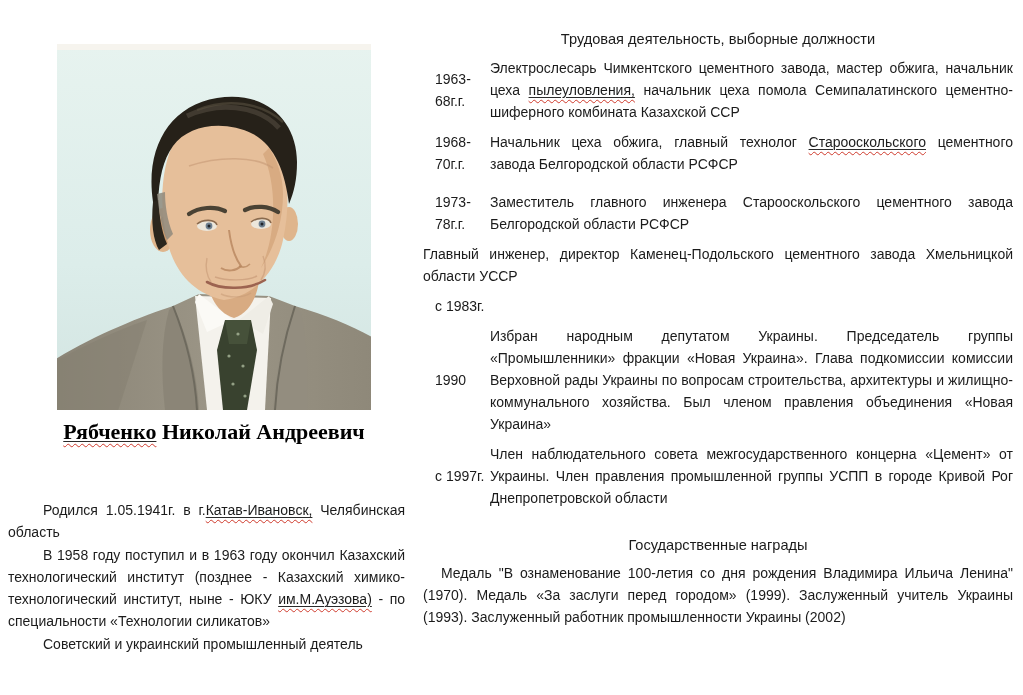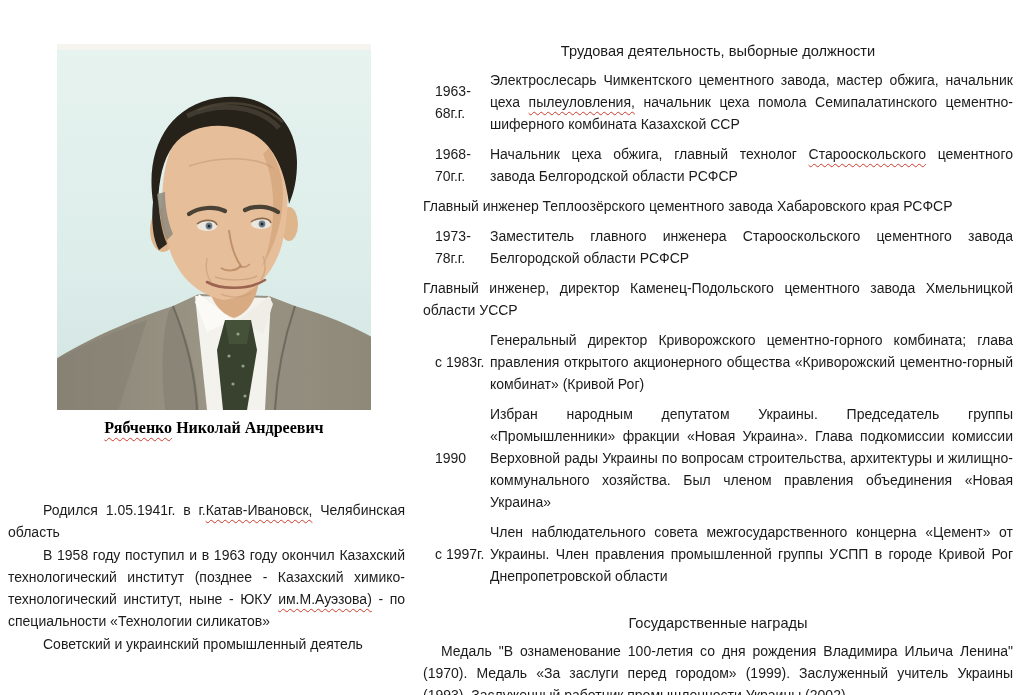--- a/index.html
+++ b/index.html
@@ -6,36 +6,36 @@
   body{
     position:relative;width:1023px;height:695px;overflow:hidden;background:#ffffff;
     font-family:"Liberation Sans",sans-serif;font-size:14px;color:#1b1b1b;
     -webkit-font-smoothing:antialiased;
   }
   
   .photo-frame{position:absolute;left:57px;top:44px;width:314px;height:366px;overflow:hidden;}
   .photo-frame svg{display:block;}
   .name-line{
     position:absolute;left:0;top:419px;width:428px;text-align:center;
-    font-family:"Liberation Serif",serif;font-weight:bold;font-size:16px;color:#000;
+    font-family:"Liberation Serif",serif;font-weight:bold;font-size:22px;color:#000;
   }
   .bio{position:absolute;left:8px;top:499px;width:397px;}
   .bio p{margin:0;text-align:justify;text-indent:35px;line-height:22.3px;}
   
   .right-col{position:absolute;left:423px;top:0;width:590px;}
   .sec-heading{margin:0;text-align:center;font-weight:normal;font-size:14.6px;line-height:22px;}
-  .work-heading{padding-top:40px;margin-bottom:7px;}
+  .work-heading{padding-top:28px;margin-bottom:7px;}
   .awards-heading{margin-top:25px;margin-bottom:6px;}
   .wrow{display:flex;align-items:center;margin-bottom:8px;}
   .ycell{flex:none;width:67px;box-sizing:border-box;padding-left:12px;line-height:22px;}
   .ycell div:empty{display:none;}
   .dcell{flex:1;text-align:justify;line-height:22px;}
   .awards-para{margin:0;text-align:justify;text-indent:18px;line-height:22px;}
   
-  .u-out{text-decoration-color:#2a2a2a;text-decoration-thickness:1px;text-underline-offset:2px;}
+  .u-out{text-decoration:underline;text-decoration-color:#2a2a2a;text-decoration-thickness:1px;text-underline-offset:2px;}
   .u-in{text-decoration:underline wavy #cf3a2c;text-decoration-thickness:1px;text-underline-offset:4px;}
 </style>
 </head>
 <body>
 
 <div class="photo-frame">
   <svg width="314" height="366" viewBox="0 0 314 366" xmlns="http://www.w3.org/2000/svg">
     <defs>
       <linearGradient id="bgGrad" x1="0" y1="0" x2="0" y2="1">
         <stop offset="0" stop-color="#e7f3ef"></stop>
@@ -141,41 +141,39 @@
 
   <div class="wrow">
     <div class="ycell">
       <div>1968-</div>
       <div>70г.г.</div>
     </div>
     <div class="dcell"><span>Начальник цеха обжига, главный технолог </span><span class="u-out"><span class="u-in">Старооскольского</span></span><span> цементного завода Белгородской области РСФСР</span></div>
   </div>
 
   <div class="wrow">
-    <div class="dcell">Главный инженер Теплоозёрского цементного завода Хабаровского края РСФСР</div>
   </div>
 
   <div class="wrow">
     <div class="ycell">
       <div>1973-</div>
       <div>78г.г.</div>
     </div>
     <div class="dcell">Заместитель главного инженера Старооскольского цементного завода Белгородской области РСФСР</div>
   </div>
 
   <div class="wrow">
     <div class="dcell">Главный инженер, директор Каменец-Подольского цементного завода Хмельницкой области УССР</div>
   </div>
 
   <div class="wrow">
     <div class="ycell">
       <div>с 1983г.</div>
 
     </div>
-    <div class="dcell">Генеральный директор Криворожского цементно-горного комбината; глава правления открытого акционерного общества «Криворожский цементно-горный комбинат» (Кривой Рог)</div>
   </div>
 
   <div class="wrow">
     <div class="ycell">
       <div>1990</div>
 
     </div>
     <div class="dcell">Избран народным депутатом Украины. Председатель группы «Промышленники» фракции «Новая Украина». Глава подкомиссии комиссии Верховной рады Украины по вопросам строительства, архитектуры и жилищно-коммунального хозяйства. Был членом правления объединения «Новая Украина»</div>
   </div>
 

